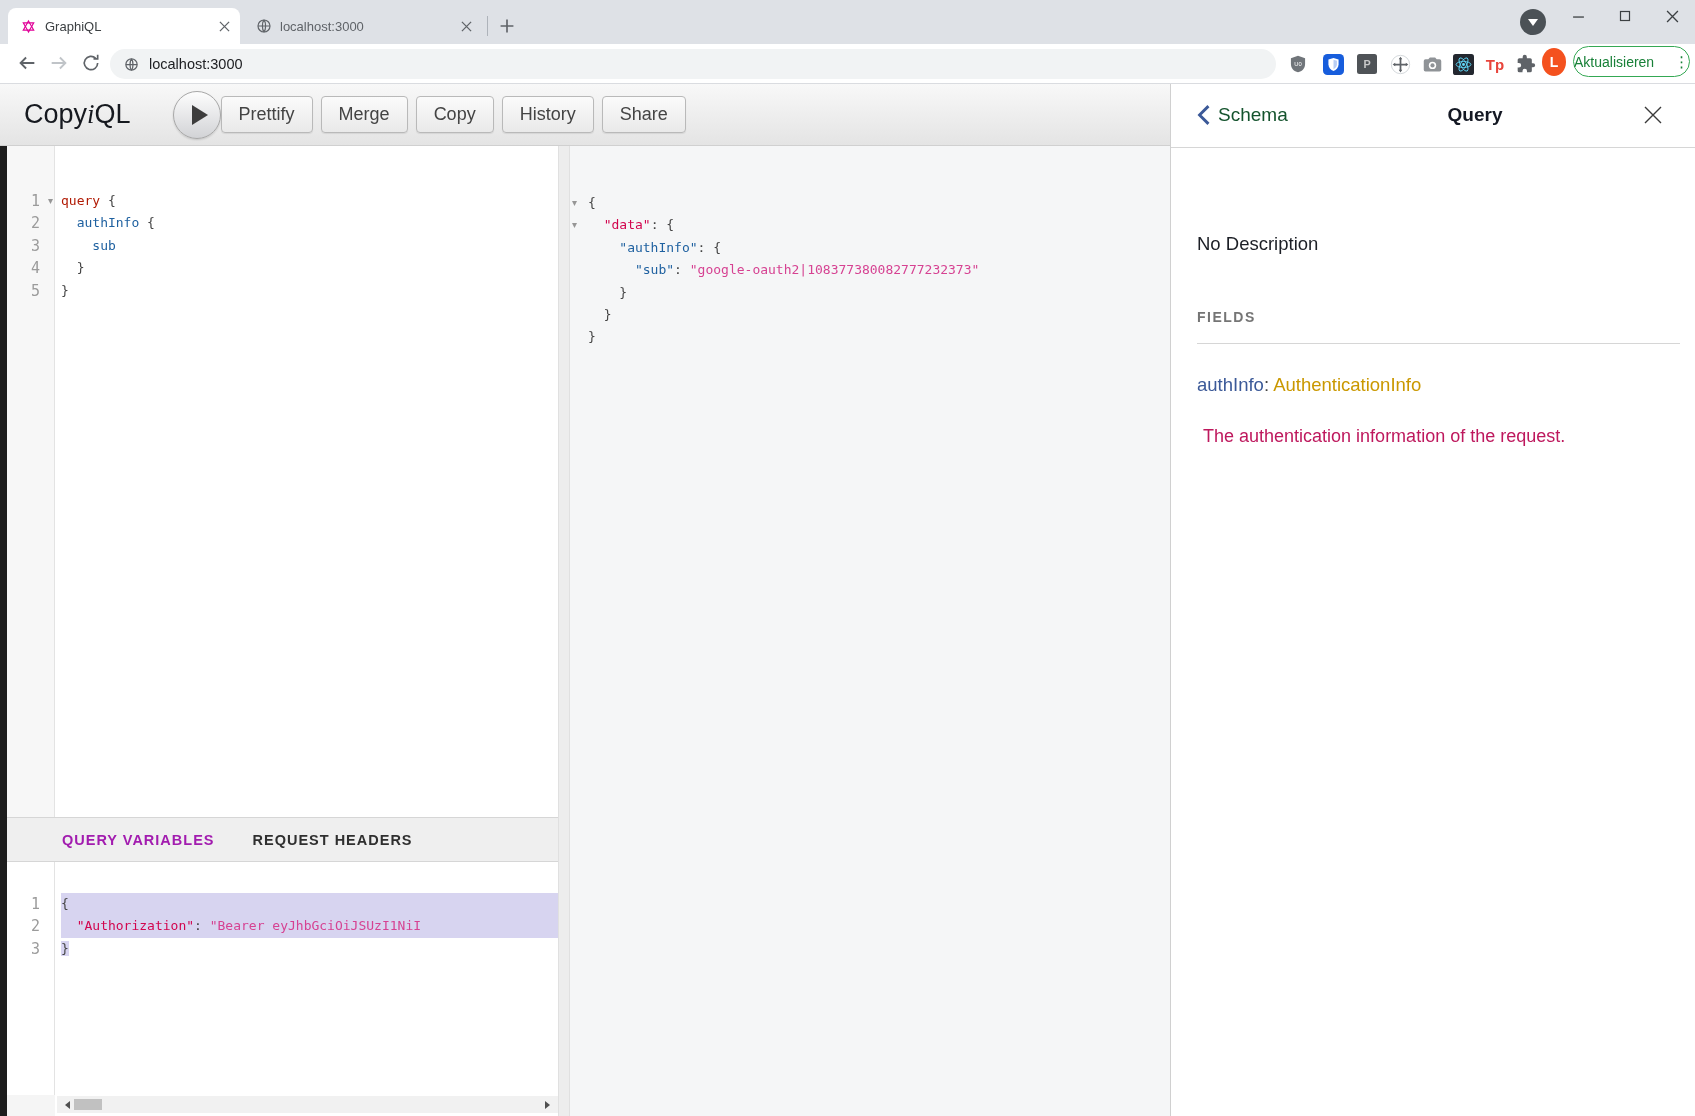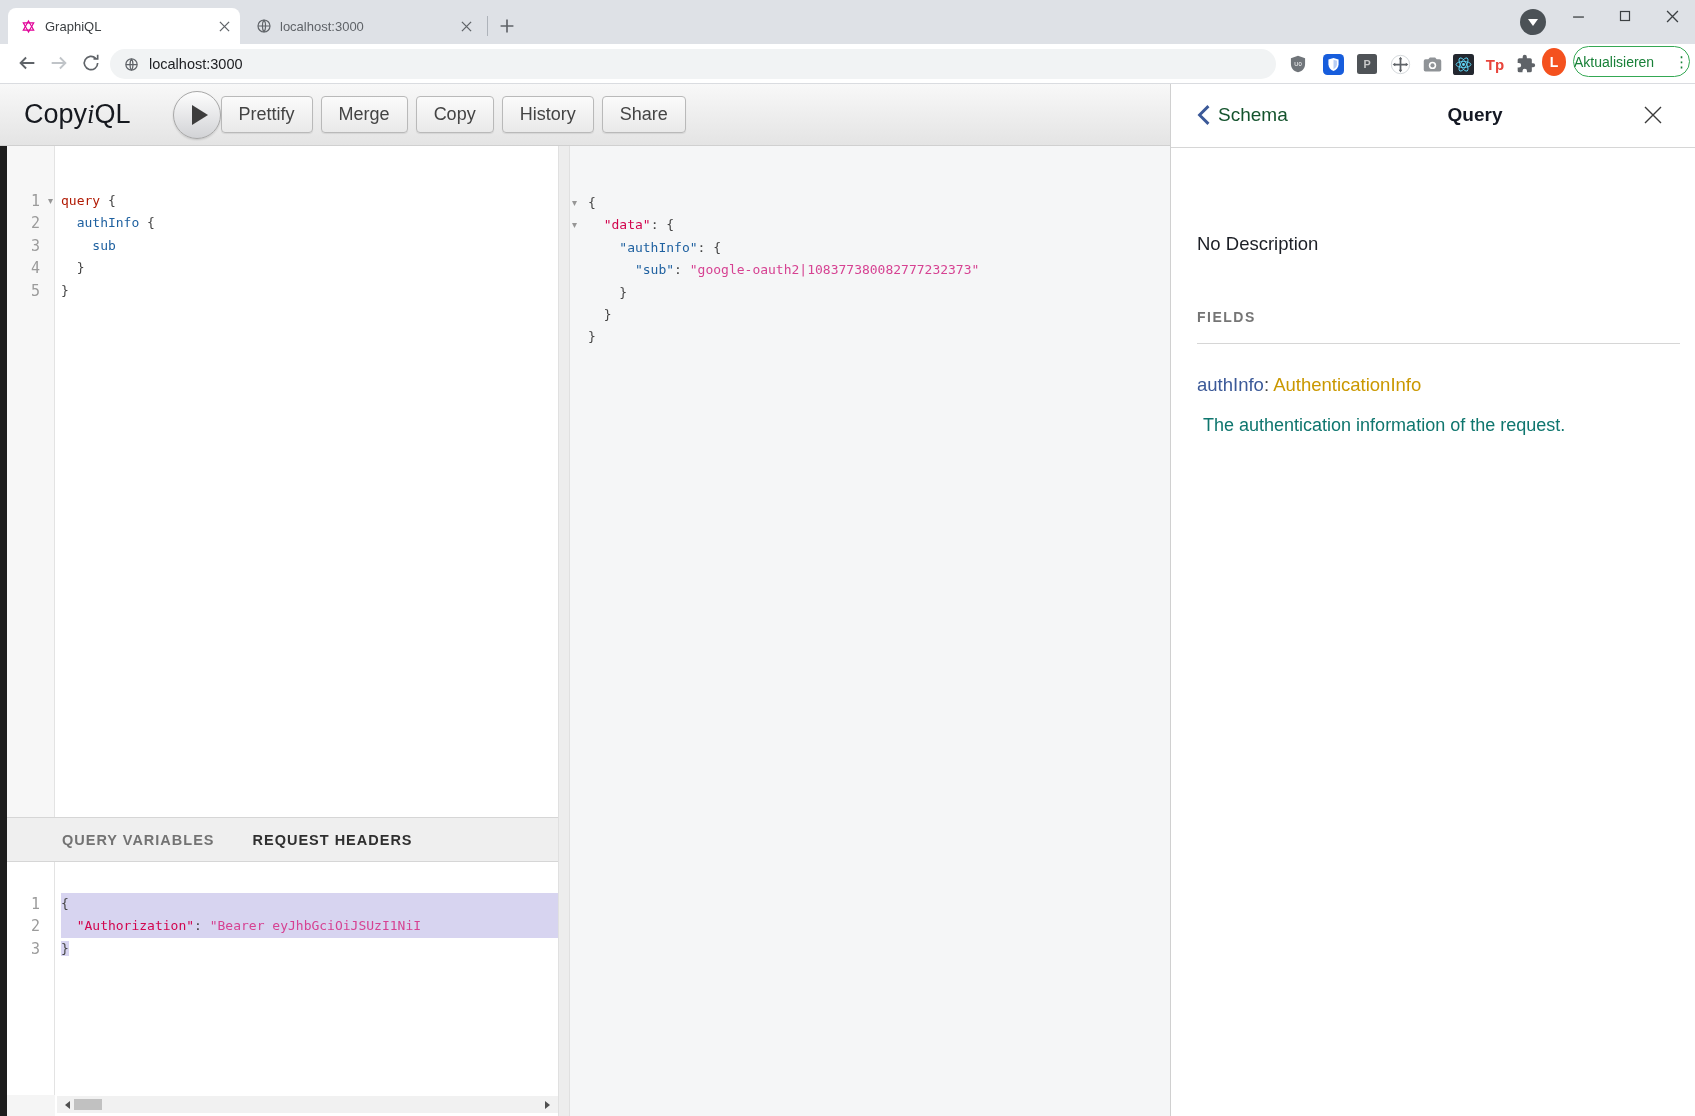--- a/index.html
+++ b/index.html
@@ -52,21 +52,21 @@
 #querygutter{background:#f7f7f7;border-right:1px solid #e3e3e3}
 #headersgutter{background:#fff;border-right:1px solid #e3e3e3}
 .gut-row{height:22.4px;position:relative;text-align:right;padding-right:14px}
 .lnum{color:#9b9b9b;font-size:15px;line-height:22.4px}
 .fold{position:absolute;right:1px;top:0;font-size:10px;color:#969696;line-height:22.4px}
 #querycode{position:absolute;left:48px;top:0;right:0;padding:44px 0 0 6px}
 #resultarrows{position:absolute;left:2px;top:0;width:16px;padding-top:46px}
 #resultcode{position:absolute;left:18px;top:0;right:0;padding-top:46px}
 #headerscode{position:absolute;left:48px;top:0;right:0;padding:31px 0 0 6px}
 .varstab{font-size:14.5px;font-weight:bold;letter-spacing:1px}
-.varstab.inactive{color:#737373;margin-left:55px}
+.varstab.inactive{color:#a21caf;margin-left:55px}
 .varstab.active{color:#2f2f2f;margin-left:38px}
 
 #hscroll{position:absolute;left:50px;bottom:3px;right:0;height:17px;background:#f1f1f1;display:flex;align-items:center}
 #hscroll .arrow{width:17px;height:17px;display:flex;align-items:center;justify-content:center}
 #hscroll .tri-l{width:0;height:0;border:4px solid transparent;border-right:5px solid #505050}
 #hscroll .tri-r{width:0;height:0;border:4px solid transparent;border-left:5px solid #505050}
 #hscroll .thumb{position:absolute;left:17px;top:3px;width:28px;height:11px;background:#c1c1c1}
 #hscroll .spacer{flex:1}
 #gutcorner{position:absolute;left:0;bottom:0;width:48px;height:21px;background:#f5f5f5}
 
@@ -80,21 +80,21 @@
 #docsearch svg{position:absolute;left:22px;top:26px}
 #searchtext{position:absolute;left:53px;top:24px;font-size:19px;color:#9aa0a6}
 #searchdivider{position:absolute;left:22px;right:0;bottom:0;height:1px;background:#d6d6d6}
 #nodesc{position:absolute;left:26px;top:149px;font-size:18.5px;color:#1c1f26}
 #fieldshead{position:absolute;left:26px;top:225px;font-size:14px;font-weight:bold;letter-spacing:1.5px;color:#757575}
 #fieldsdivider{position:absolute;left:26px;right:15px;top:259px;height:1px;background:#d6d6d6}
 #fieldrow{position:absolute;left:26px;top:290px;font-size:18.5px}
 #fieldrow .fname{color:#3B5998}
 #fieldrow .fcolon{color:#444}
 #fieldrow .ftype{color:#CA9800}
-#fielddesc{position:absolute;left:32px;top:331px;font-size:18px;color:#0f766e}
+#fielddesc{position:absolute;left:32px;top:342px;font-size:18px;color:#be185d}
 svg{display:block}
 </style>
 </head>
 <body>
 
 <div id="tabstrip" class="abs">
   <div class="tab active" style="left:8px;width:232px">
     <span style="margin-left:12px">
       <svg width="17" height="17" viewBox="0 0 24 24" fill="none" stroke="#e10098" stroke-width="1.6">
           <path d="M12 4.2l7.4 13H4.6z"></path>

